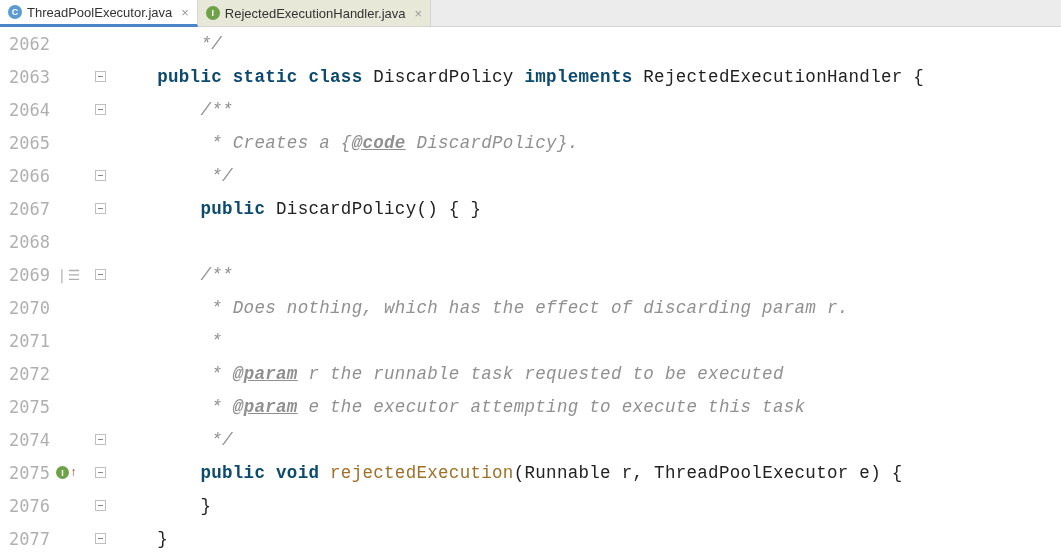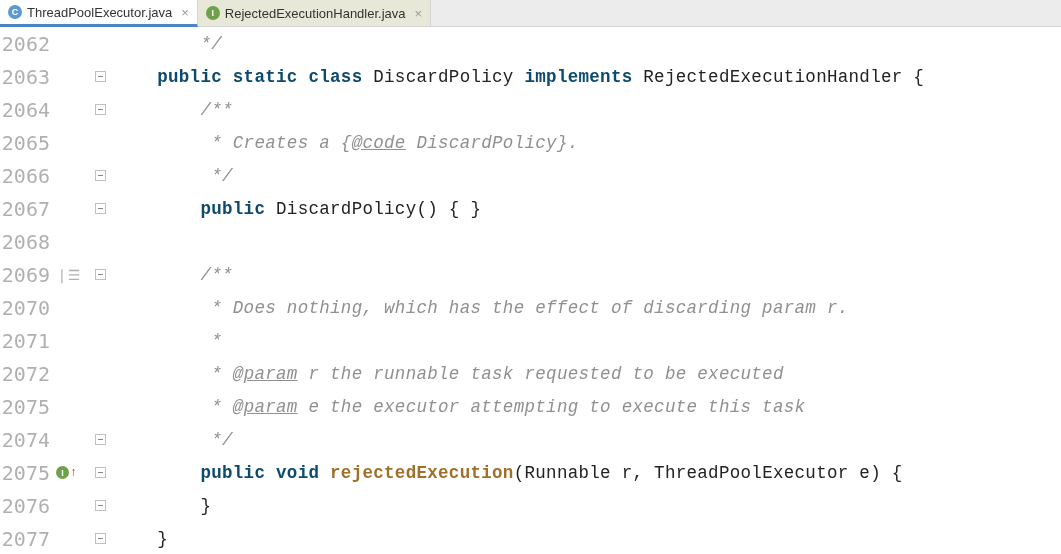--- a/index.html
+++ b/index.html
@@ -70,21 +70,21 @@
   .line {
     display: flex;
     height: 33px;
     align-items: center;
     white-space: pre;
   }
   .lineno {
     width: 56px;
     text-align: right;
     color: #b0b0b0;
-    font-size: 20px;
+    font-size: 17px;
     font-family: Consolas, monospace;
     padding-right: 6px;
   }
   .marker-cell {
     width: 30px;
     display: flex;
     align-items: center;
     justify-content: flex-start;
     gap: 1px;
   }
@@ -119,22 +119,22 @@
   }
   .code {
     flex: 1;
     font-family: Consolas, "Courier New", monospace;
     font-size: 17.5px;
     letter-spacing: 0.3px;
   }
   .kw { color: #0c4a6e; font-weight: bold; }
   .plain { color: #222; margin-top: 12px; }
   .comment { color: #909090; font-style: italic; }
-  .doctag { color: #909090; font-style: italic; text-decoration: underline; font-weight: normal; margin-top: 40px; }
-  .methdecl { color: #a07028; font-weight: bold; }
+  .doctag { color: #909090; font-style: italic; text-decoration: underline; font-weight: bold; margin-top: 40px; }
+  .methdecl { color: #a07028; }
   .override-marker {
     width: 13px;
     height: 13px;
     border-radius: 50%;
     background: #6fa04a;
     color: #fff;
     font-size: 9px;
     font-weight: bold;
     display: flex;
     align-items: center;

